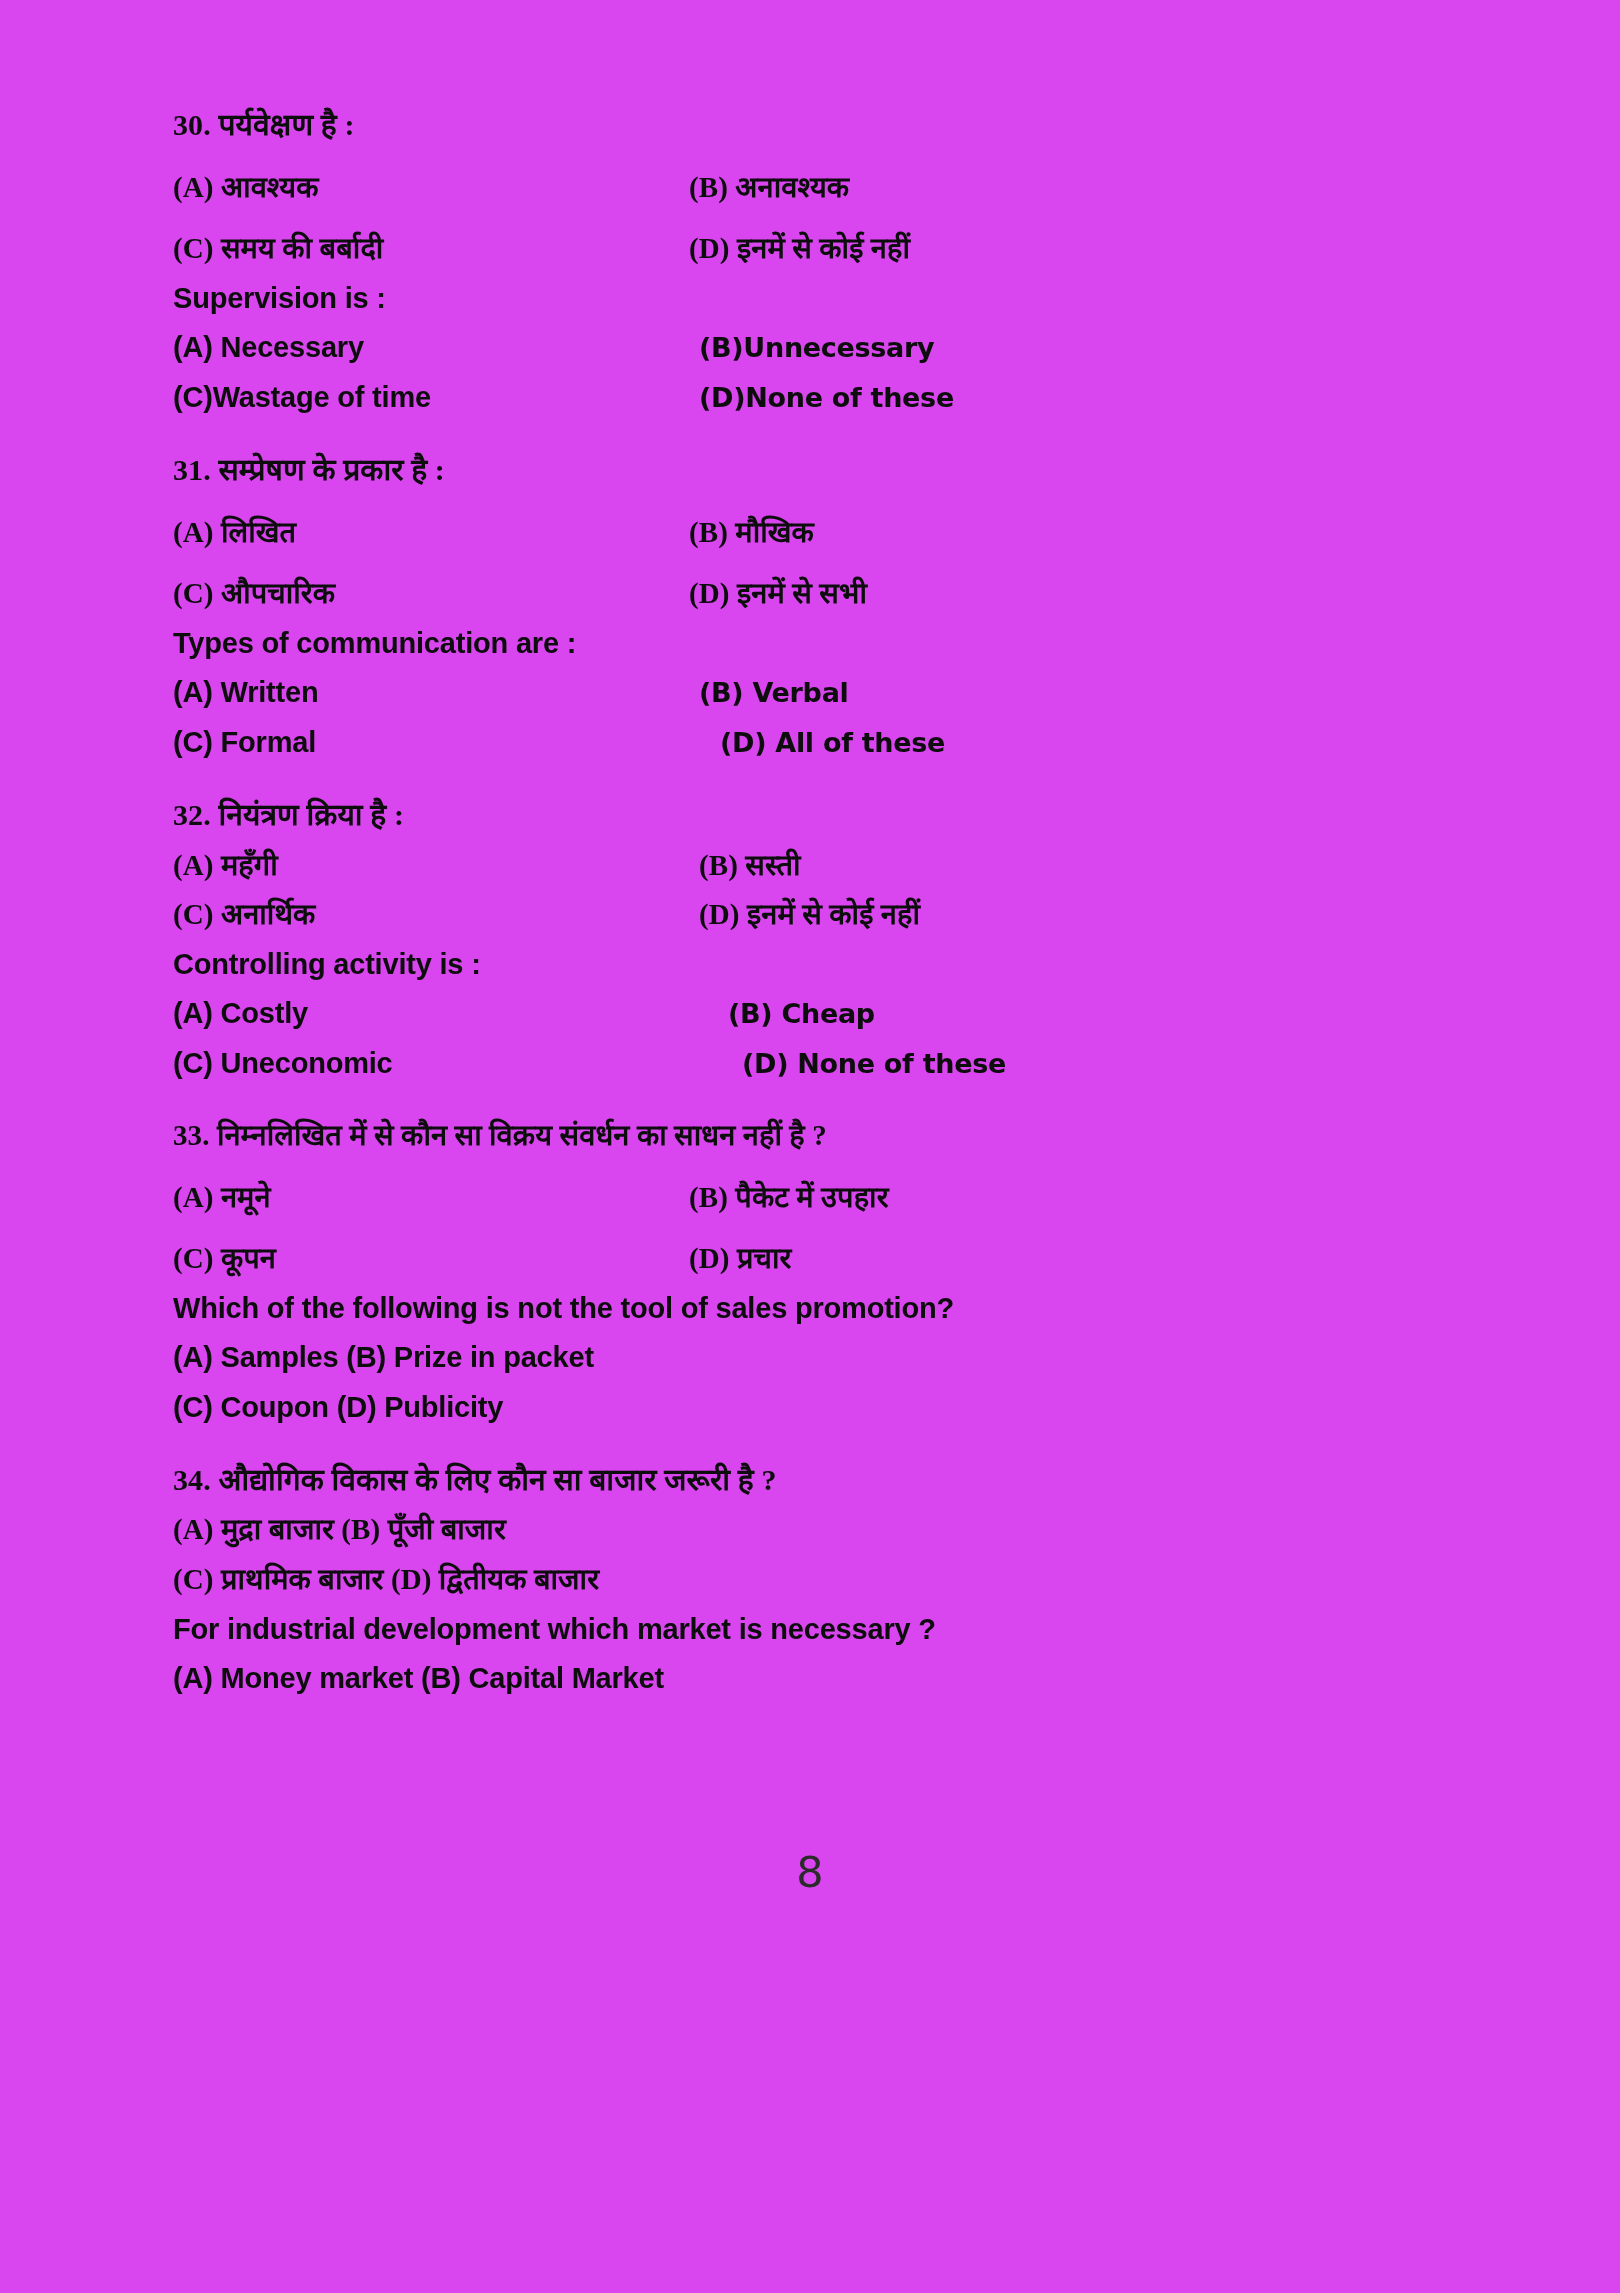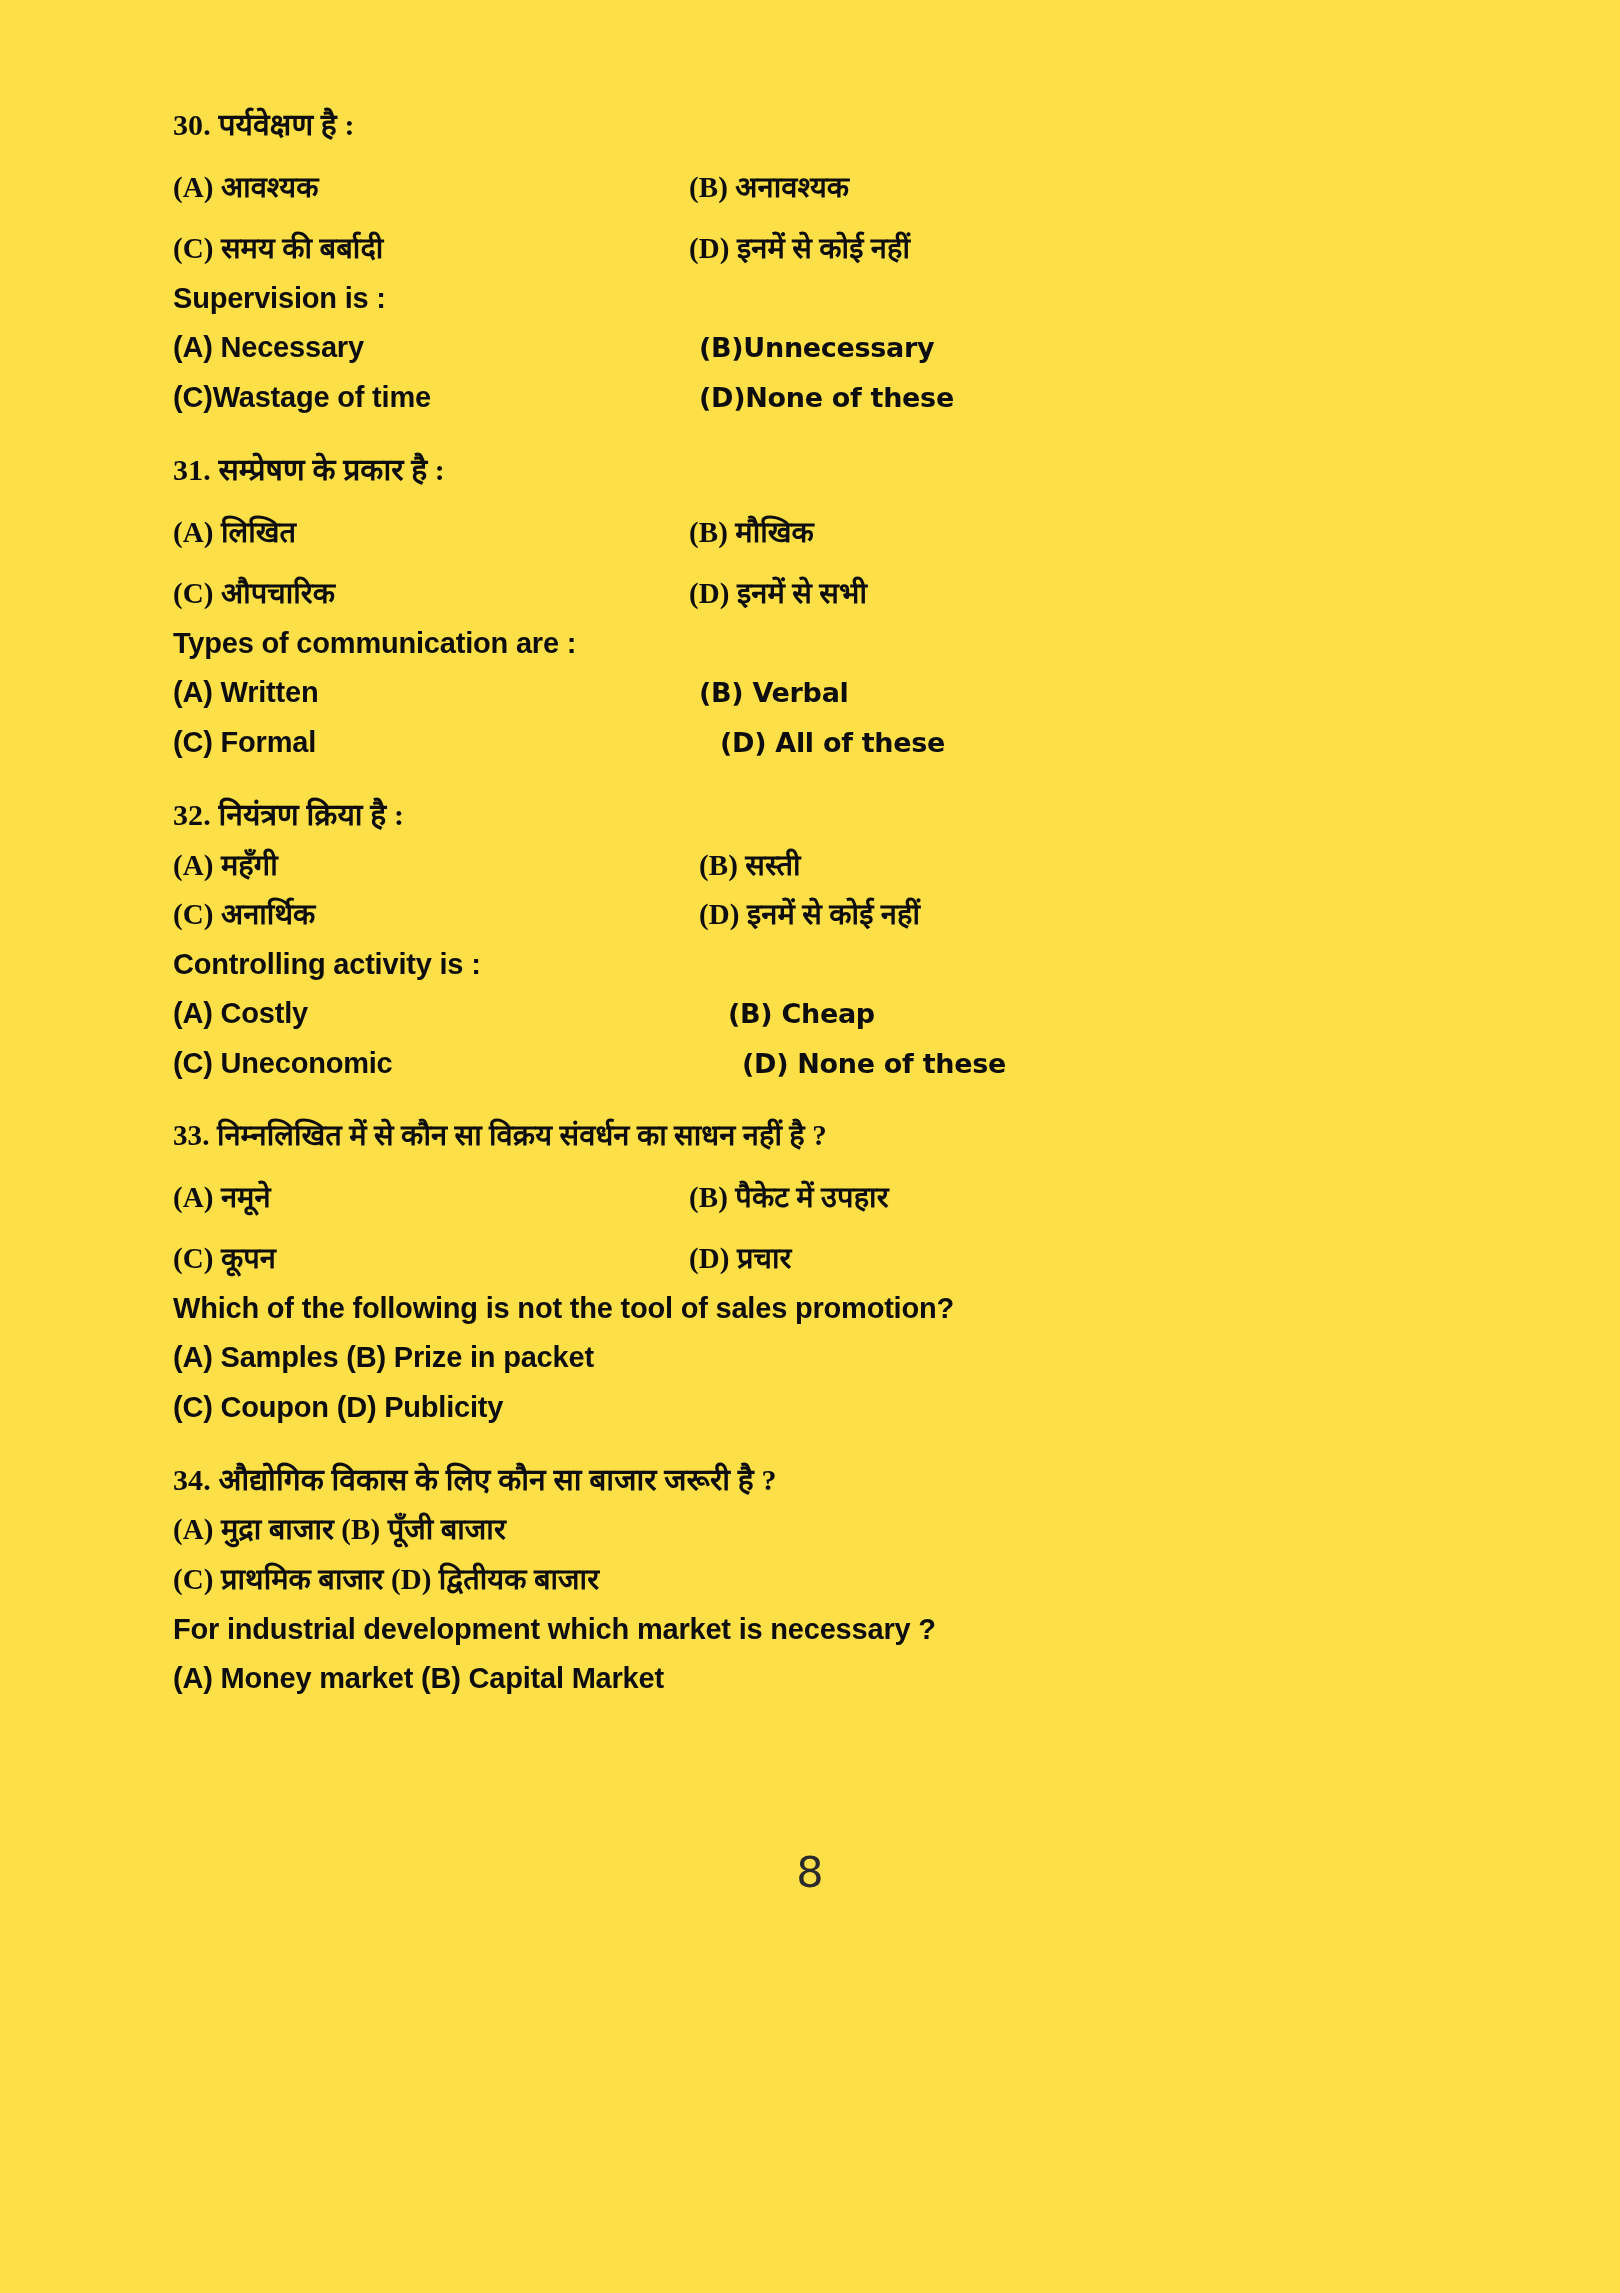--- a/index.html
+++ b/index.html
@@ -12,21 +12,21 @@
     height: 2294px;
     position: relative;
     font-family: "Liberation Sans", sans-serif;
     color: #0d0d0d;
     overflow: hidden;
   }
 
   .page {
     position: absolute;
     inset: 0;
-    background: #fde047;
+    background: #d946ef;
   }
 
   .content {
     position: absolute;
     left: 173px;
     top: 110px;
     width: 1215px;
   }
 
   

